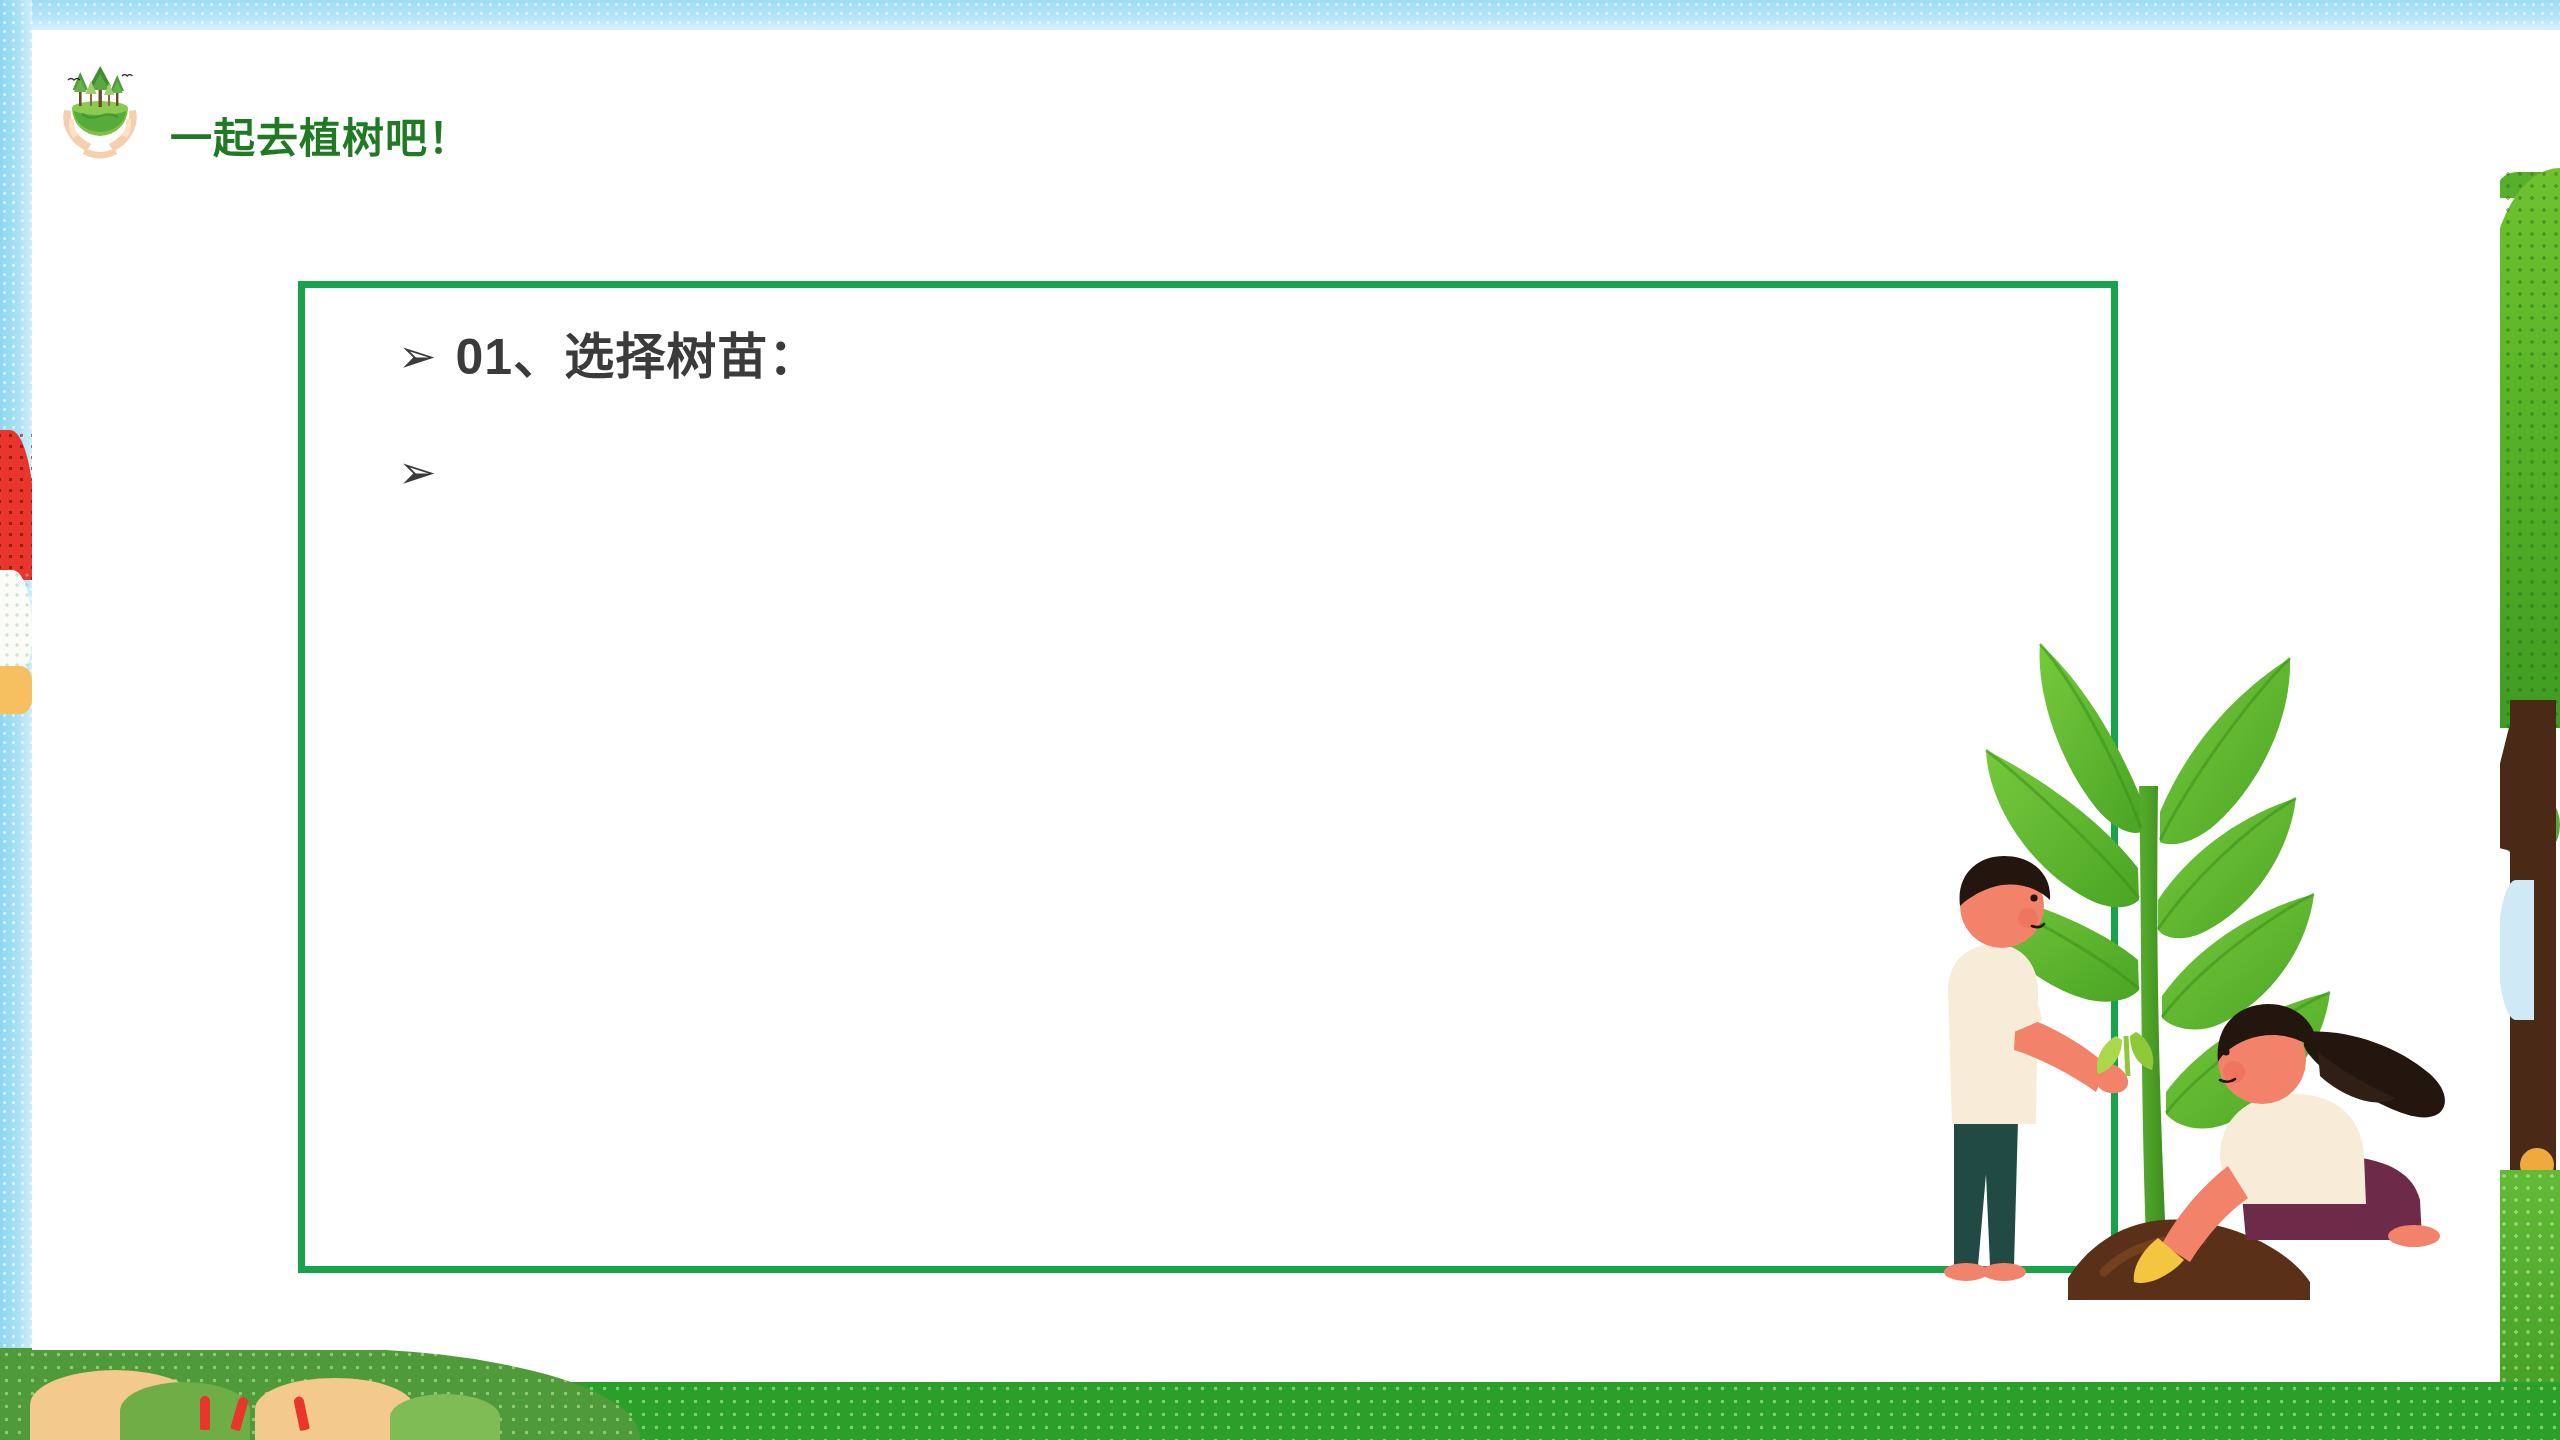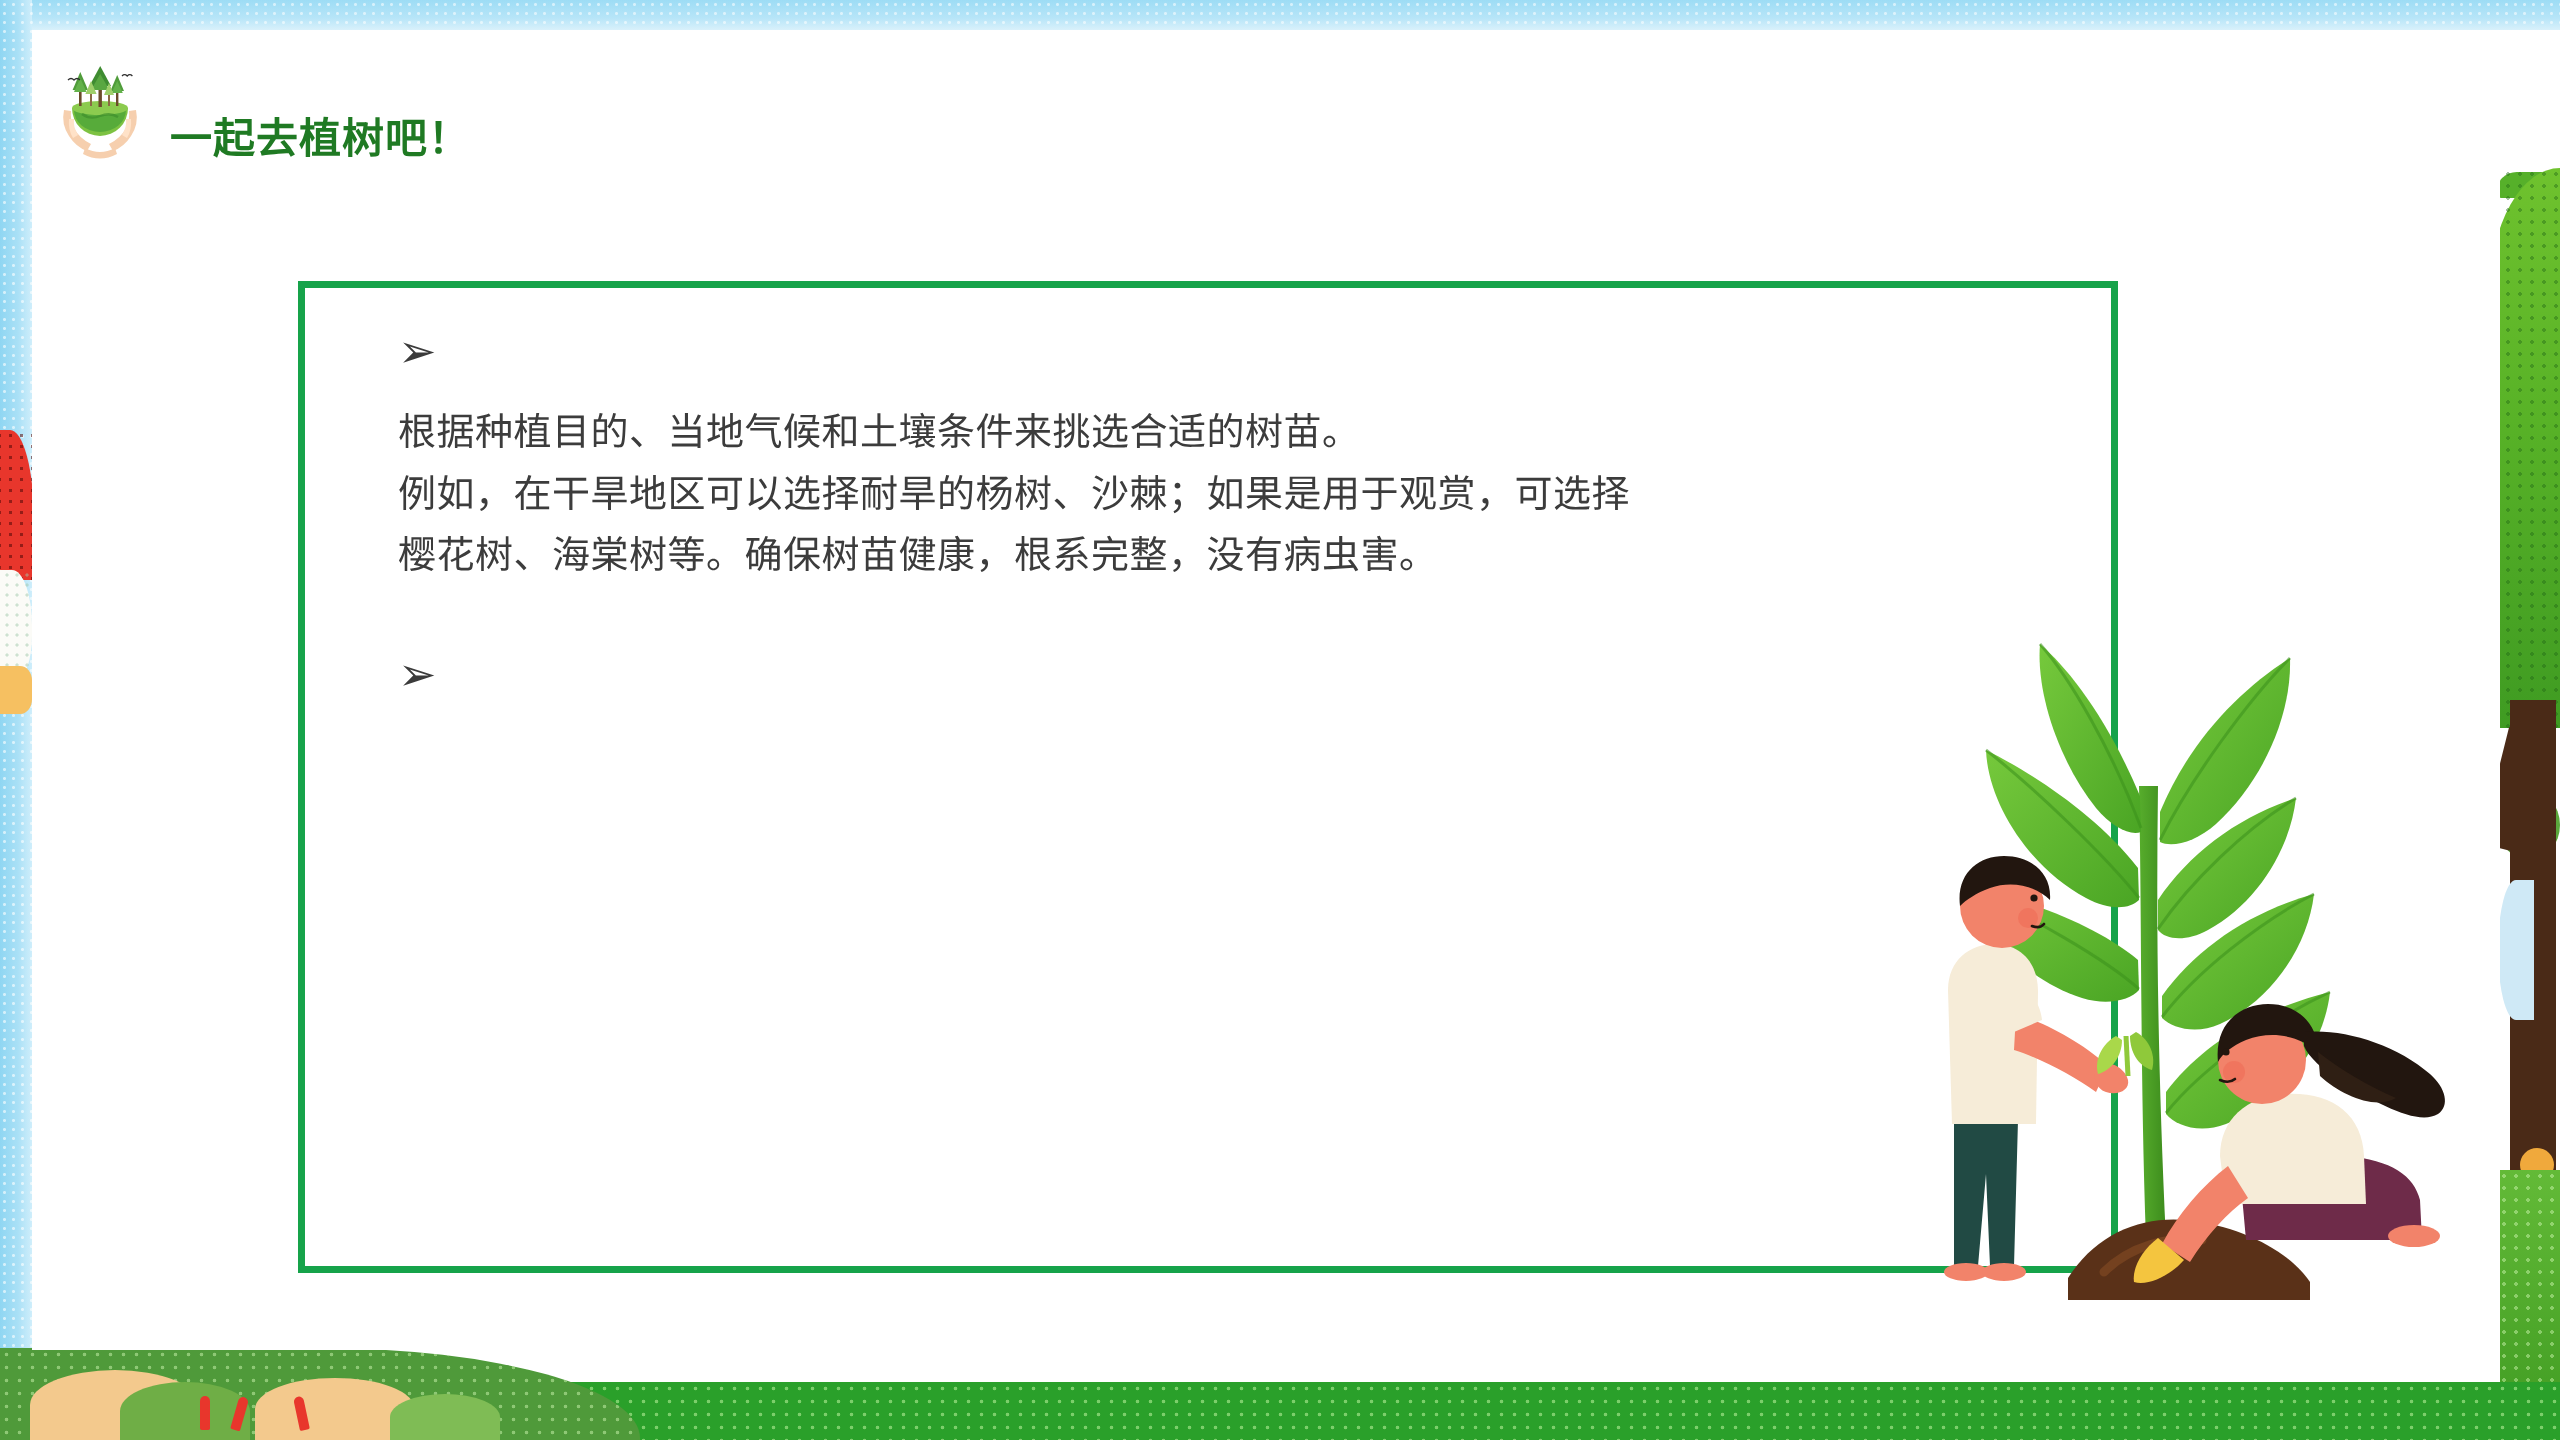--- a/index.html
+++ b/index.html
@@ -334,24 +334,22 @@
     <div class="header-title">一起去植树吧！</div>
   </div>
 
   <div class="content-frame"></div>
 
   <div class="content-inner">
 
     <div class="section">
       <div class="section-heading">
         <span class="bullet-arrow">➢</span>
+        <span class="heading-text">01、选择树苗：</span>
       </div>
-      <div class="section-body">根据种植目的、当地气候和土壤条件来挑选合适的树苗。
-例如，在干旱地区可以选择耐旱的杨树、沙棘；如果是用于观赏，可选择
-樱花树、海棠树等。确保树苗健康，根系完整，没有病虫害。</div>
     </div>
 
     <div class="gap-between"></div>
 
     <div class="section">
       <div class="section-heading">
         <span class="bullet-arrow">➢</span>
       </div>
     </div>
 

